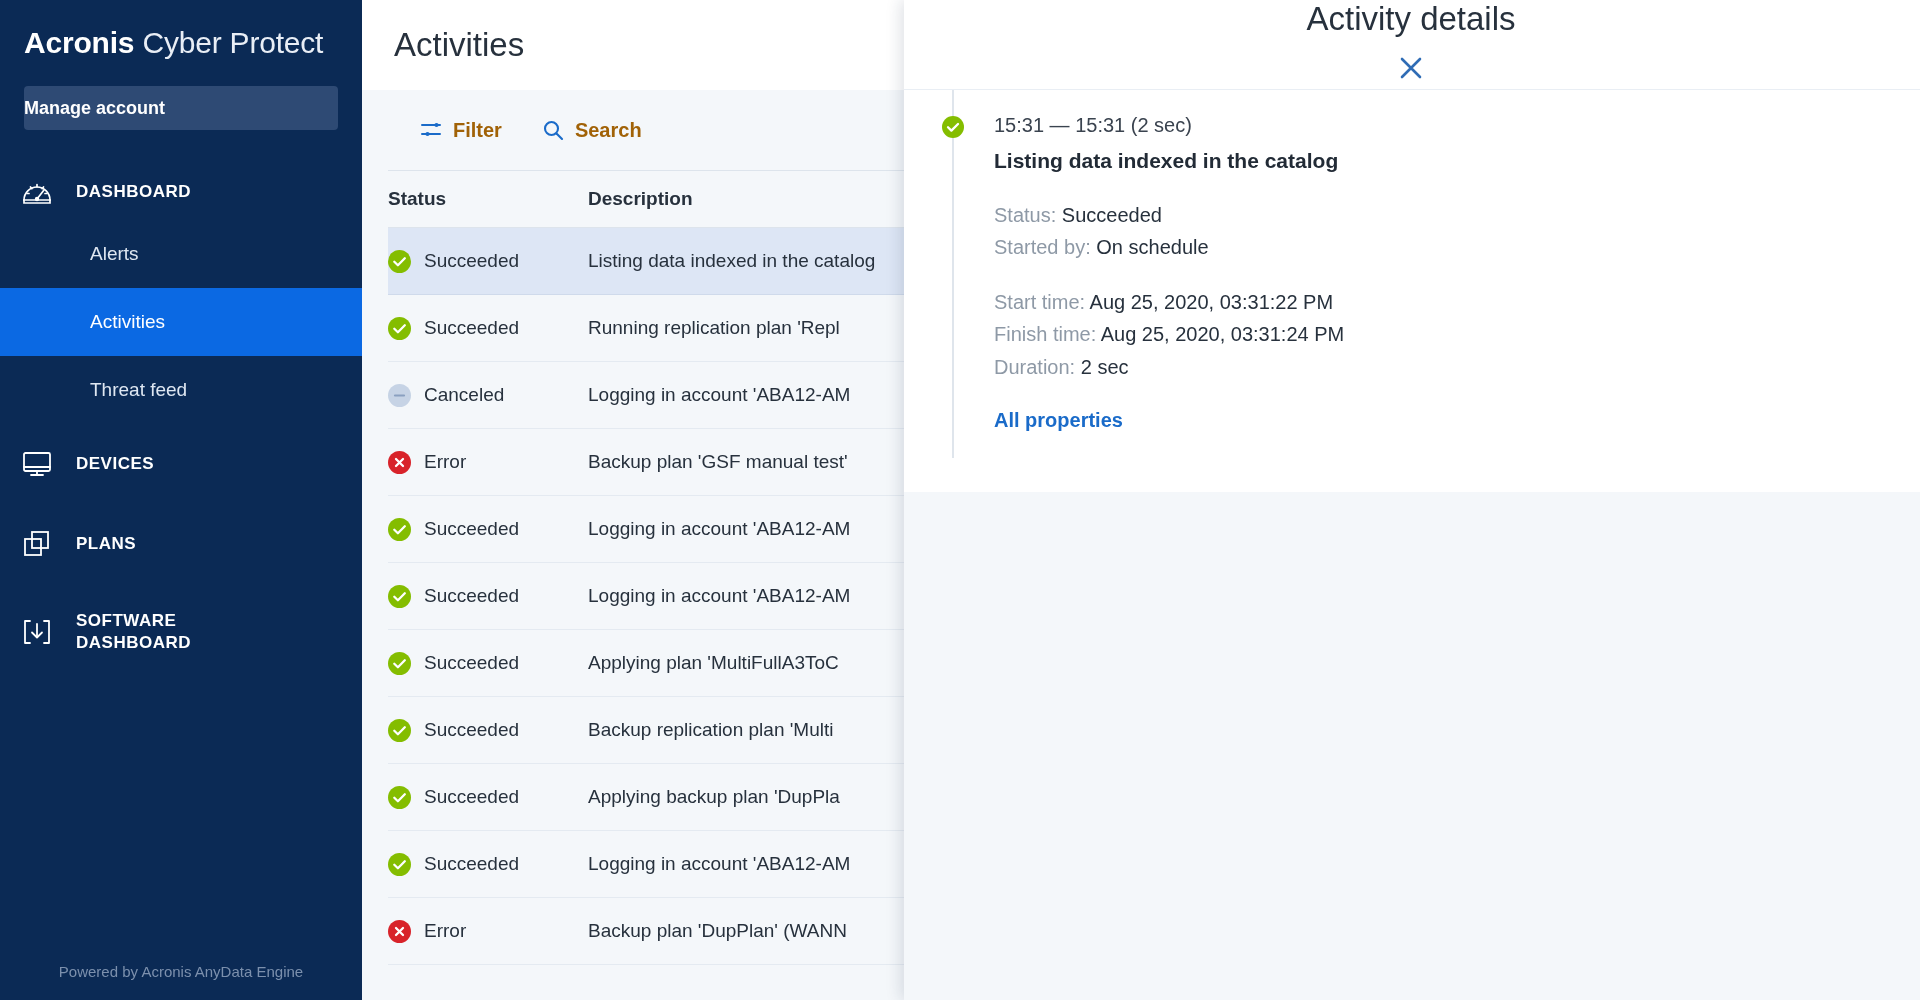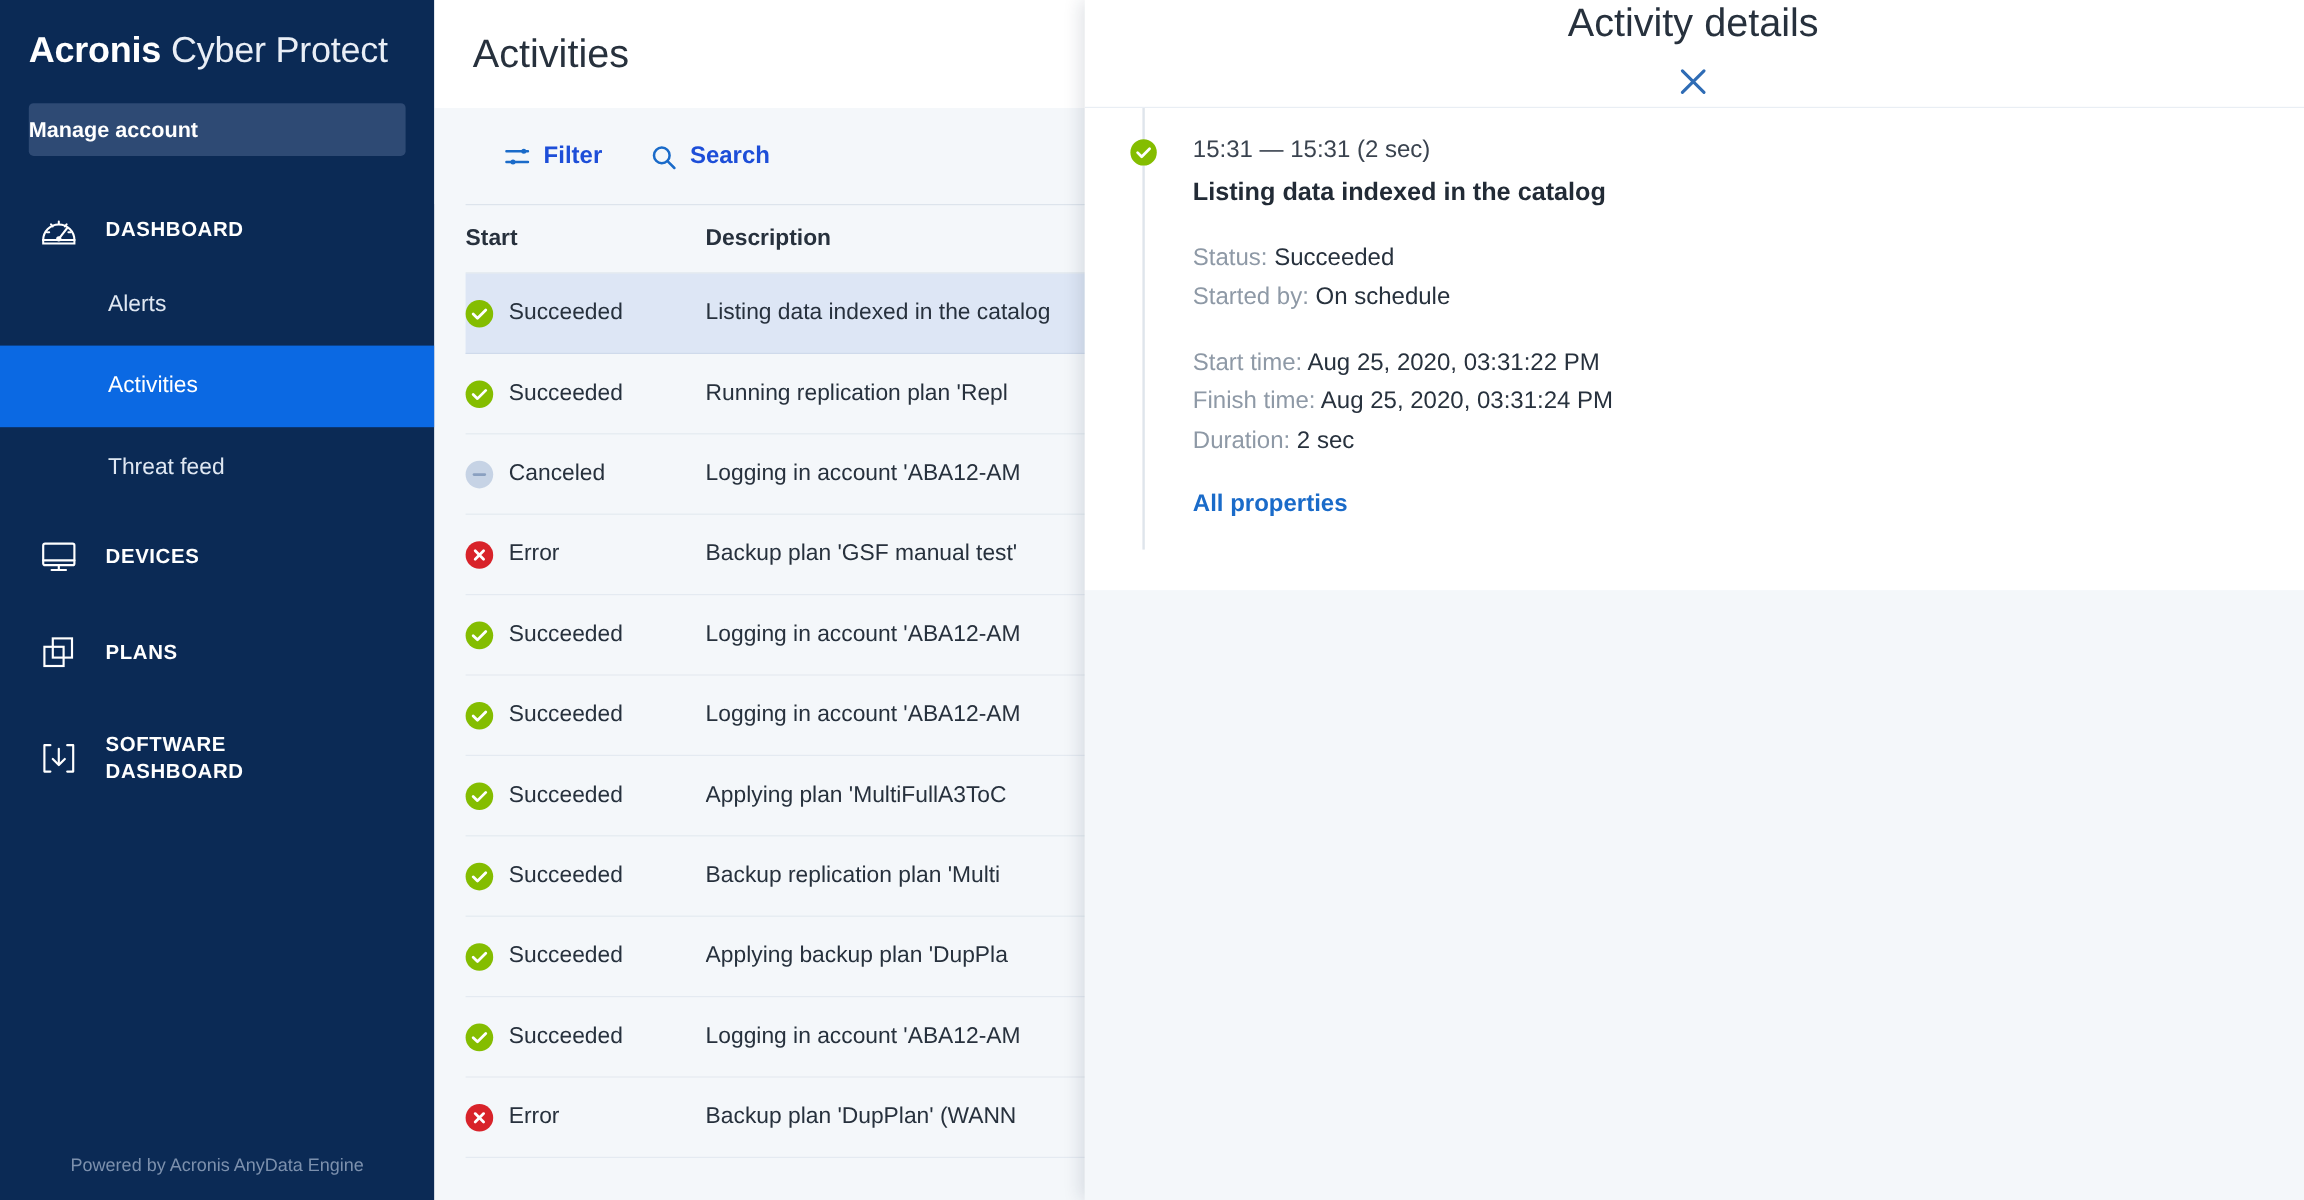--- a/index.html
+++ b/index.html
@@ -35,21 +35,21 @@
     border-radius: 4px;
     display: flex; align-items: center; justify-content: flex-start;
     font-size: 18px; font-weight: 700; color: #ffffff;
     cursor: pointer;
   }
 
   .nav { margin-top: 34px; }
   .nav-group-header {
     display: flex; align-items: center;
     height: 56px;
-    padding-left: 32px;
+    padding-left: 20px;
     gap: 22px;
     cursor: pointer;
   }
   .nav-group-header .ico { width: 34px; height: 34px; flex: 0 0 34px; display:block; }
   .nav-group-header .lbl {
     font-size: 17px; font-weight: 700; letter-spacing: 0.5px;
     color: #ffffff; line-height: 1.28;
   }
   .nav-sub {
     display: flex; align-items: center;
@@ -84,22 +84,22 @@
   .act-title { font-size: 33px; color: #27313d; font-weight: 400; }
 
   .act-toolbar {
     height: 80px;
     display: flex; align-items: center;
     padding-left: 58px;
     gap: 40px;
     background: #f4f7fa;
   }
   .tb-item {
-    display: flex; align-items: flex-end; gap: 11px;
-    color: #1d4ed8; font-size: 20px; font-weight: 600;
+    display: flex; align-items: flex-start; gap: 11px;
+    color: #a16207; font-size: 20px; font-weight: 600;
     cursor: pointer;
   }
   .tb-item svg { display: block; }
 
   .act-table { padding: 0 0 0 26px; }
   .thead {
     display: flex; align-items: center;
     height: 58px;
     border-top: 1px solid #dde4ec;
     border-bottom: 1px solid #dde4ec;
@@ -269,21 +269,21 @@
             <circle cx="9.5" cy="9.5" r="6.5"></circle>
             <path d="M14.5 14.5 L20 20"></path>
           </svg>
         </span>
         <span>Search</span>
       </div>
     </div>
 
     <div class="act-table">
       <div class="thead">
-        <div class="th col-status">Start</div>
+        <div class="th col-status">Status</div>
         <div class="th col-desc">Description</div>
       </div>
       <div id="rows">
           <div class="trow selected">
             <div class="cell status-cell">
               <span class="sicon ok">
                 <svg width="23" height="23" viewBox="0 0 23 23" fill="none" stroke="#fff" stroke-width="2.3" stroke-linecap="round" stroke-linejoin="round">
                   <path d="M6.3 11.7 L9.9 15.2 L16.8 8.3"></path>
                 </svg>
               </span>

